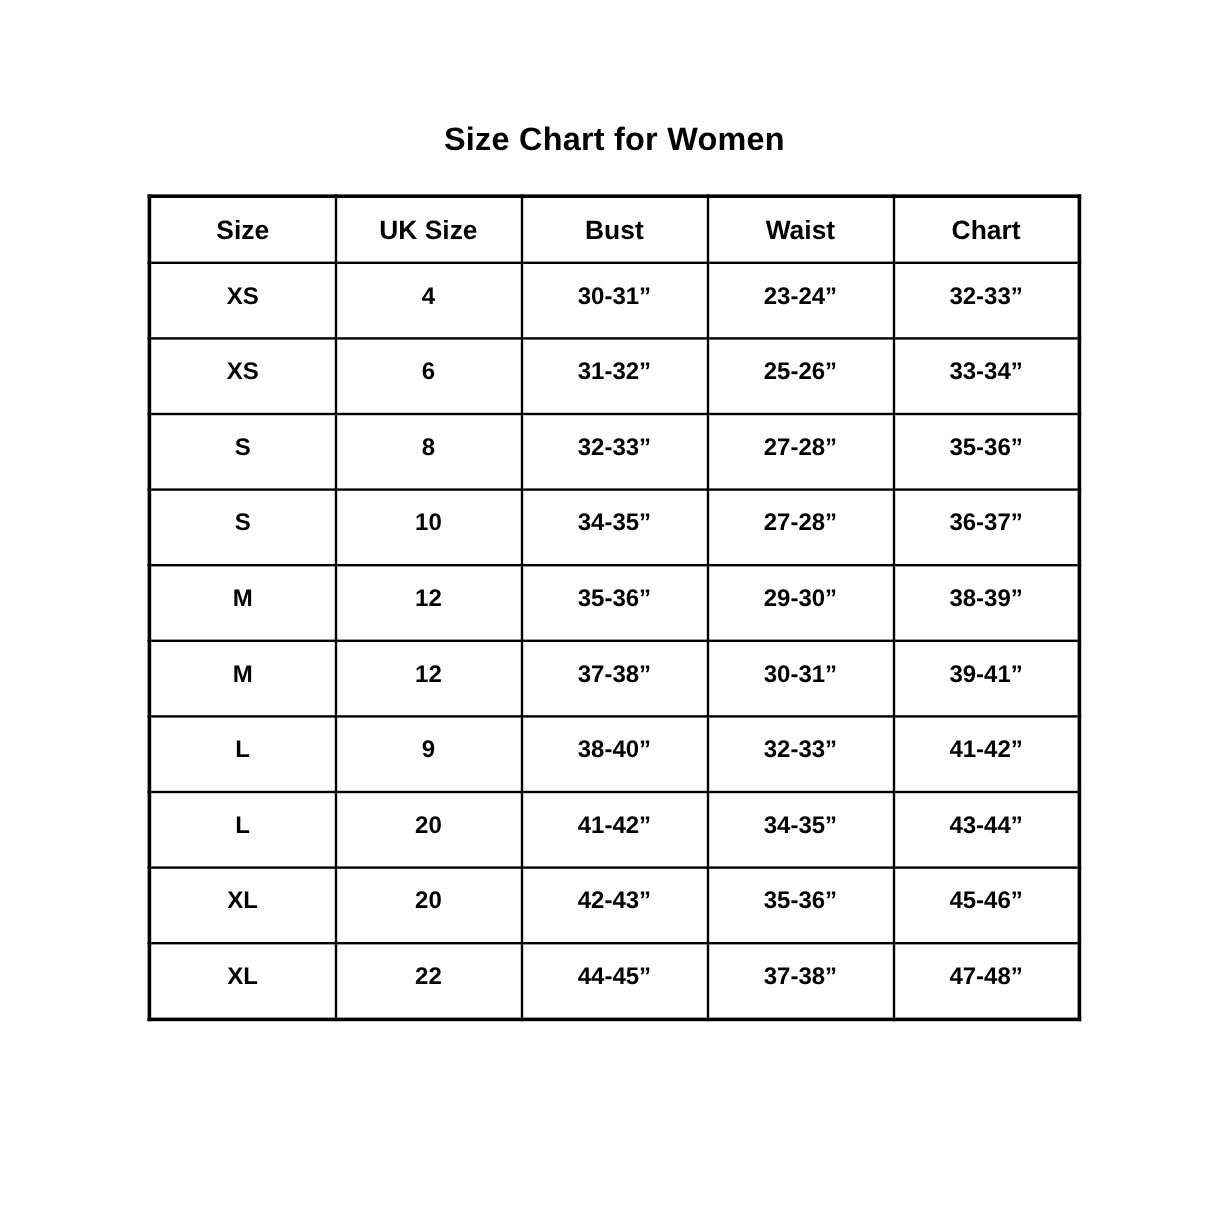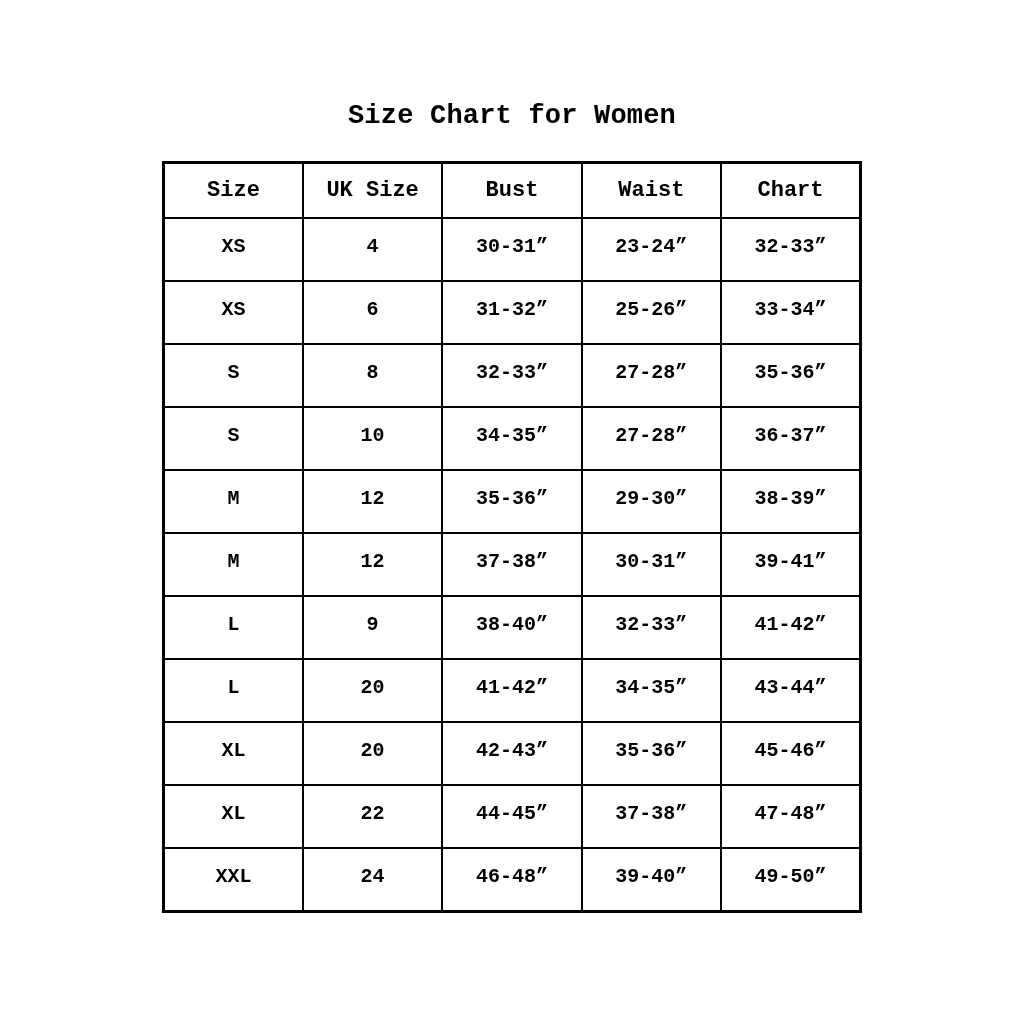--- a/index.html
+++ b/index.html
@@ -10,35 +10,34 @@
     height: 1024px;
     font-family: "Liberation Sans", "DejaVu Sans", sans-serif;
     color: #000000;
   }
   .page {
     width: 1024px;
     height: 1024px;
     background: #ffffff;
     position: relative;
     overflow: hidden;
-    font-family: Liberation Mono, monospace;
   }
   .chart-title {
     margin: 0;
     padding-top: 101px;
     text-align: center;
     font-size: 27px;
     font-weight: bold;
     letter-spacing: 0.2px;
     color: #000000;
   }
   table.size-chart {
     border-collapse: collapse;
     table-layout: fixed;
-    width: 700px;
+    width: 778px;
     margin: 30px auto 0 auto;
     background: #ffffff;
     border: 3px solid #000000;
   }
   table.size-chart th,
   table.size-chart td {
     border: 2px solid #000000;
     text-align: center;
     vertical-align: middle;
     font-weight: bold;
@@ -136,23 +135,16 @@
         <td>35-36”</td>
         <td>45-46”</td>
       </tr>
       <tr>
         <td>XL</td>
         <td>22</td>
         <td>44-45”</td>
         <td>37-38”</td>
         <td>47-48”</td>
       </tr>
-      <tr>
-        <td>XXL</td>
-        <td>24</td>
-        <td>46-48”</td>
-        <td>39-40”</td>
-        <td>49-50”</td>
-      </tr>
     </tbody>
   </table>
 
 </div>
 
 </body></html>

